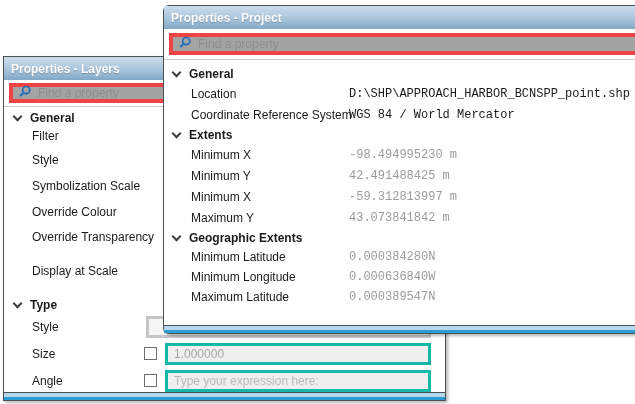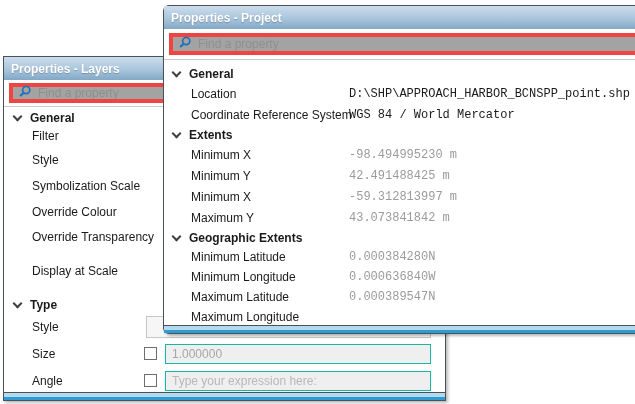--- a/index.html
+++ b/index.html
@@ -54,21 +54,21 @@
   #layers-tree .titem:nth-child(4){height:26px;}
   #layers-tree .titem:nth-child(5){height:25px;}
   #layers-tree .titem:nth-child(6){height:25px;}
   #layers-tree .titem:nth-child(7){height:25px;margin-top:9px;}
   #layers-tree .titem:nth-child(8){height:18px;margin-top:13px;}
   #layers-tree .titem:nth-child(9){height:26px;}
   #layers-tree .titem:nth-child(10){height:27px;}
   #layers-tree .titem:nth-child(11){height:27px;}
 
   .cb{flex:none;width:13px;height:13px;border:1px solid #6e6e6e;background:#fff;margin-right:8px;}
-  input.editor{flex:1;height:20px;background:#efefef;border:1px solid #14b8a6;color:#a6a6a6;
+  input.editor{flex:1;height:20px;background:#efefef;border:3px solid #14b8a6;color:#a6a6a6;
                font-family:"Liberation Sans",sans-serif;font-size:12px;padding:8px 6px;outline:none;}
   input.editor::placeholder{color:#b8b8b8;}
   input.editor.centered{}
   input.editor.combo{margin-left:2px;height:22px;background:#f6f6f6;border-color:#c6c6c6;}
 
   
   #project-sections{padding-top:4px;}
   .psection{display:flex;align-items:center;height:19px;padding-left:9px;font-weight:bold;white-space:nowrap;}
   .psection .chev{margin-right:9px;flex:none;}
   .prow{display:flex;align-items:center;height:21px;padding-left:27px;white-space:nowrap;}
@@ -229,21 +229,20 @@
           </div>
           <div class="prow">
             <span class="plabel">Minimum Longitude</span>
             <span class="pvalue muted">0.000636840W</span>
           </div>
           <div class="prow">
             <span class="plabel">Maximum Latitude</span>
             <span class="pvalue muted">0.000389547N</span>
           </div>
           <div class="prow">
-            <span class="plabel">Maximum Longitude</span>
           </div>
         </div>
       </div>
     <div class="grip"></div>
     <div class="bottomstrip"></div>
   </div>
 
 </div>
 
 </body></html>

